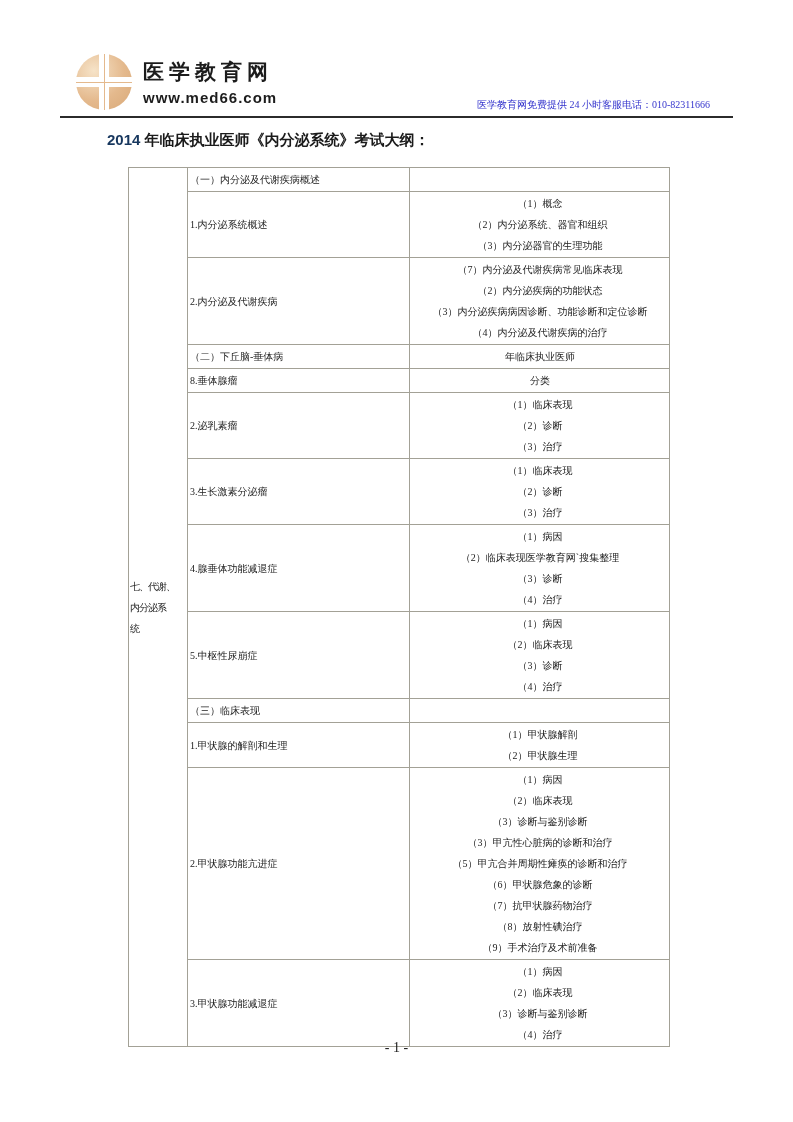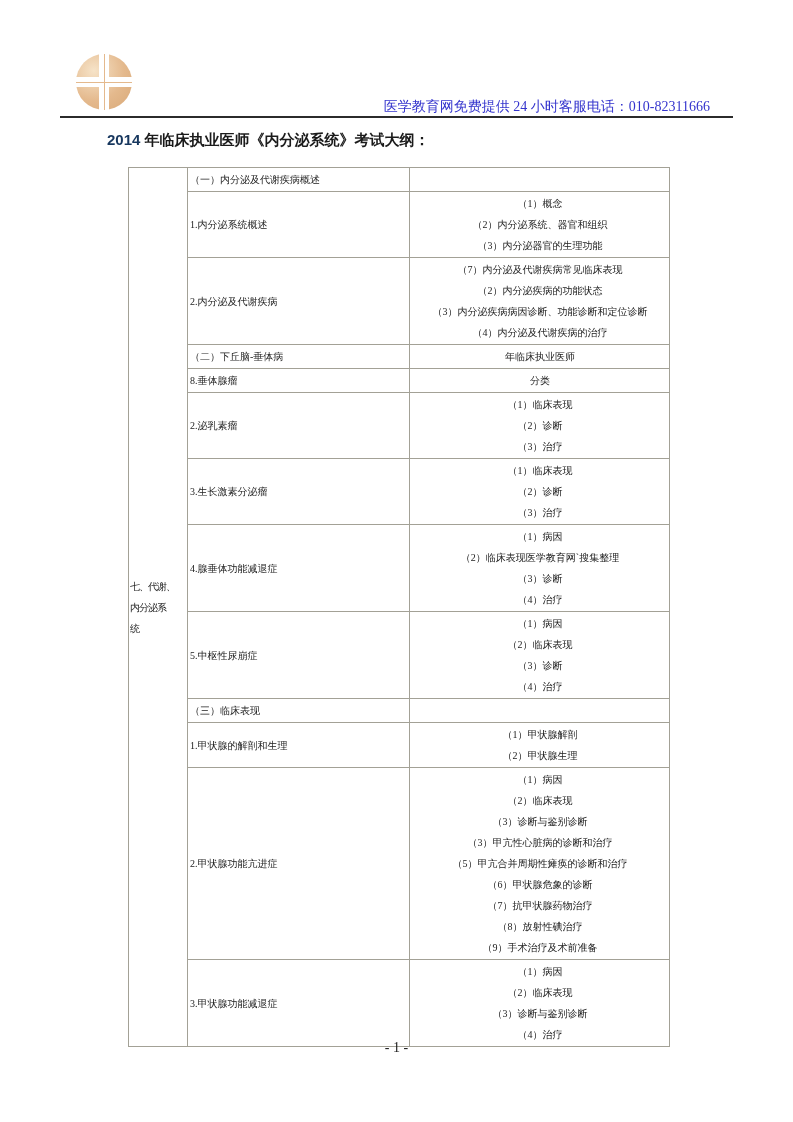--- a/index.html
+++ b/index.html
@@ -22,21 +22,21 @@
   .logo-icon .hair-h, .logo-icon .hair-v { position:absolute; background:var(--logo-tan); }
   .logo-icon .hair-h { left:0; right:0; top:50%; height:1px; }
   .logo-icon .hair-v { top:0; bottom:0; left:50%; width:1px; }
 
   .logo-text { position:absolute; left:143px; top:58px; color:#1c1c1c; }
   .logo-title { font-size:21px; font-weight:bold; letter-spacing:5px; white-space:nowrap; }
   .logo-url { font-size:15px; font-weight:bold; letter-spacing:1px; margin-top:3px; white-space:nowrap; }
 
   .service-line {
     position:absolute; top:98px; left:0; right:83px; text-align:right;
-    font-size:14px; color:var(--accent-blue);
+    font-size:10px; color:var(--accent-blue);
     font-family:"Liberation Serif", serif; white-space:nowrap;
   }
 
   .header-rule {
     position:absolute; left:60px; top:116px; width:673px; height:2px;
     background:var(--rule-dark);
   }
 
   .doc-title {
     position:absolute; left:107px; top:123px;
@@ -73,20 +73,24 @@
 
 <div class="page">
 
   <div class="logo-icon">
     <span class="bar-h"></span>
     <span class="bar-v"></span>
     <span class="hair-h"></span>
     <span class="hair-v"></span>
   </div>
 
+  <div class="logo-text">
+    <div class="logo-title">医学教育网</div>
+    <div class="logo-url">www.med66.com</div>
+  </div>
 
   <div class="service-line">医学教育网免费提供 24 小时客服电话：010-82311666</div>
 
   <div class="header-rule"></div>
 
   <div class="doc-title"><span class="title-year">2014</span><span> 年临床执业医师《内分泌系统》考试大纲：</span></div>
 
   <table class="outline-table">
     <colgroup>
       <col style="width:59px">

